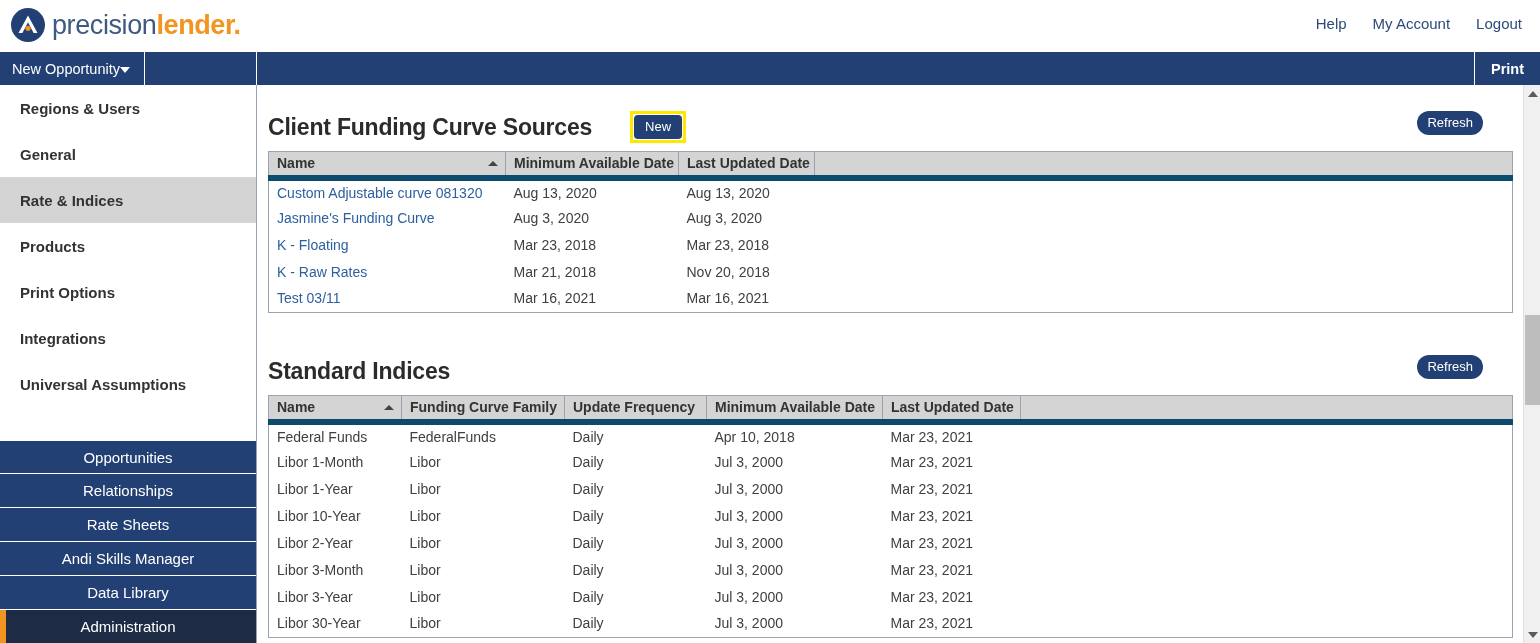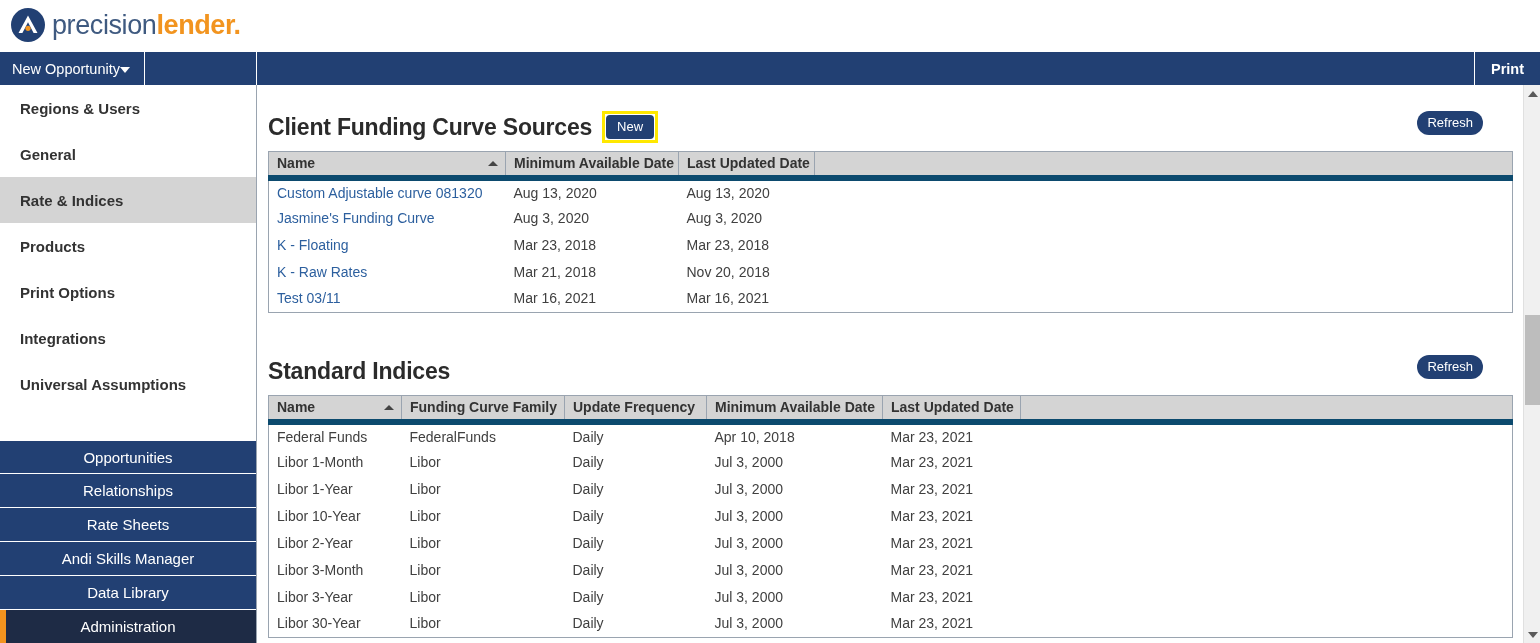--- a/index.html
+++ b/index.html
@@ -177,20 +177,21 @@
     padding: 5px 11px;
     line-height: 14px;
     display: inline-block;
     white-space: nowrap;
   }
   .hl-box {
     display: inline-block;
     border: 3px solid #ffe800;
     padding: 1px;
     line-height: 0;
+    margin-left: 28px;
   }
   .btn-refresh {
     position: absolute;
     right: 29px;
     background: #224073;
     color: #ffffff;
     border-radius: 12px;
     font-size: 13px;
     padding: 5px 10px;
     line-height: 14px;
@@ -284,20 +285,25 @@
     <svg class="logo-mark" viewBox="0 0 36 36">
       <circle cx="18" cy="18" r="17" fill="#224073"></circle>
       <path d="M18 8.5 L27.5 26 L23.6 26 L18 15.2 L12.4 26 L8.5 26 Z" fill="#ffffff"></path>
       <circle cx="18" cy="21.3" r="2.6" fill="#f2941f"></circle>
     </svg>
     <div class="logo-text">
       <span class="lt-a">precision</span><span class="lt-b">lender</span><span class="lt-dot">.</span>
     </div>
   </div>
 
+  <div class="topnav">
+    <a href="#">Help</a>
+    <a href="#">My Account</a>
+    <a href="#">Logout</a>
+  </div>
 </div>
 
 <div class="menubar">
   <div class="menu-item">
     <span>New Opportunity</span>
     <span class="caret-down"></span>
   </div>
   <div class="menu-sep"></div>
   <div class="print-btn">
     <span>Print</span>

